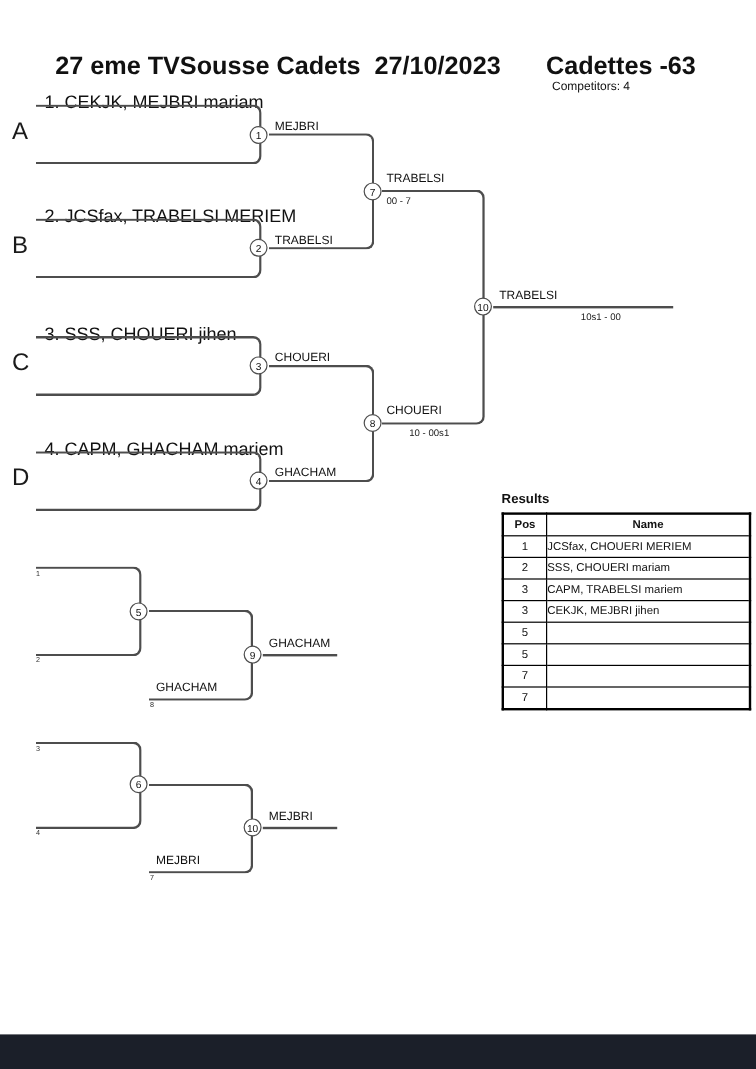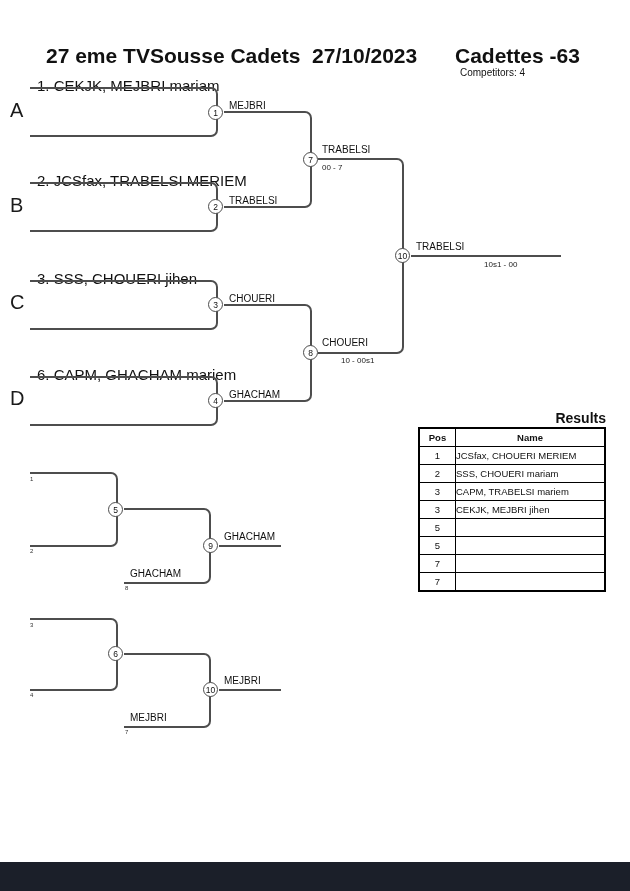--- a/index.html
+++ b/index.html
@@ -10,22 +10,22 @@
   .competitors{font-size:10px;}
   .group-letter{font-size:20px;color:#1a1a1a;}
   .seed{font-size:15px;white-space:nowrap;}
   .winner{font-size:10px;white-space:nowrap;}
   .score{font-size:8px;white-space:nowrap;color:#222;}
   .tiny{font-size:6px;line-height:6px;color:#333;}
   .shape{border:2px solid #4d4d4d;border-left:none;border-radius:0 7px 7px 0;}
   .hline{border-top:2px solid #4d4d4d;height:0;}
   .circle{width:15px;height:15px;border:1.5px solid #4d4d4d;border-radius:50%;background:#fff;
           font-size:8.5px;display:flex;align-items:center;justify-content:center;z-index:2;box-sizing:border-box;}
-  .results-title{font-size:14px;font-weight:bold;text-align:right;}
-  table.results{border-collapse:collapse;width:188px;table-layout:fixed;}
+  .results-title{font-size:11px;font-weight:bold;text-align:left;}
+  table.results{border-collapse:collapse;width:208px;table-layout:fixed;}
   table.results td,table.results th{border:1px solid #000;height:17px;font-size:9.5px;
           font-family:"Liberation Sans",sans-serif;padding:0 0 0 0;overflow:hidden;white-space:nowrap;}
   table.results{border:2px solid #000;}
   table.results th{font-weight:bold;text-align:center;}
   td.pos{width:35px;text-align:center;}
   td.name{text-align:left;padding-left:6px;}
   .footer{background:#1b1f29;}
 </style>
 </head>
 <body>
@@ -53,21 +53,21 @@
   <div class="abs winner" style="left:322px;top:144px;">TRABELSI</div>
   <div class="abs score" style="left:322px;top:163px;">00 - 7</div>
 
   <div class="abs group-letter" style="left:10px;top:291px;">C</div>
   <div class="abs seed" style="left:37px;top:270px;">3. SSS, CHOUERI jihen</div>
   <div class="abs shape" style="left:30px;top:280px;width:186px;height:46px;"></div>
   <div class="abs circle" style="left:208px;top:297px;">3</div>
   <div class="abs winner" style="left:229px;top:293px;">CHOUERI</div>
 
   <div class="abs group-letter" style="left:10px;top:387px;">D</div>
-  <div class="abs seed" style="left:37px;top:366px;">6. CAPM, GHACHAM mariem</div>
+  <div class="abs seed" style="left:37px;top:366px;">4. CAPM, GHACHAM mariem</div>
   <div class="abs shape" style="left:30px;top:376px;width:186px;height:46px;"></div>
   <div class="abs circle" style="left:208px;top:393px;">4</div>
   <div class="abs winner" style="left:229px;top:389px;">GHACHAM</div>
 
   <div class="abs shape" style="left:224px;top:304px;width:86px;height:94px;"></div>
   <div class="abs circle" style="left:303px;top:345px;">8</div>
   <div class="abs winner" style="left:322px;top:337px;">CHOUERI</div>
   <div class="abs score" style="left:322px;top:356px;margin-left:19px;">10 - 00s1</div>
 
   <div class="abs shape" style="left:318px;top:158px;width:84px;height:192px;"></div>

